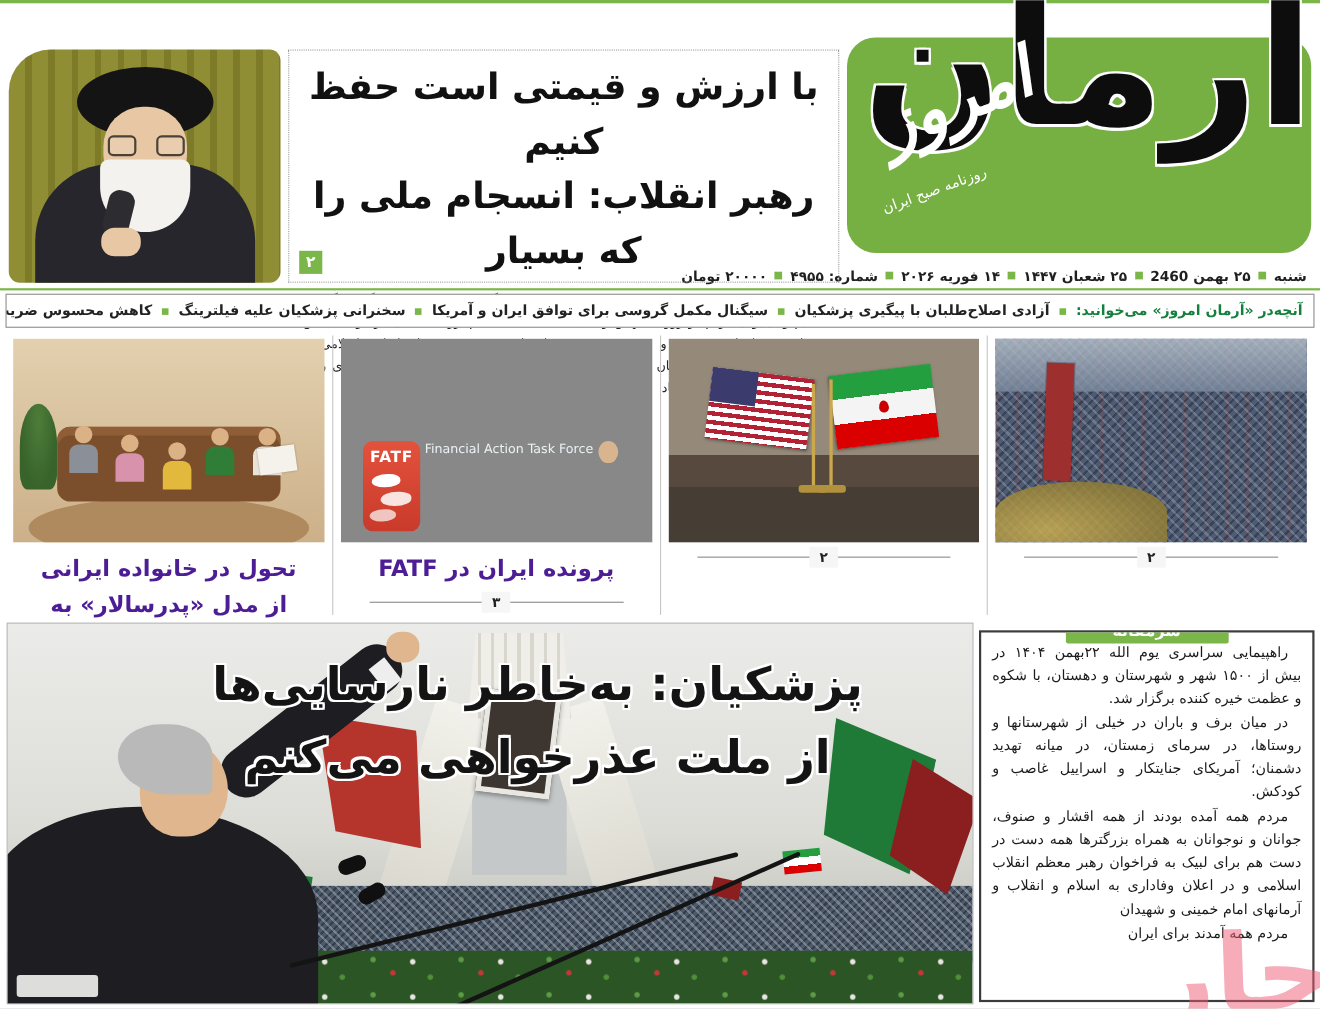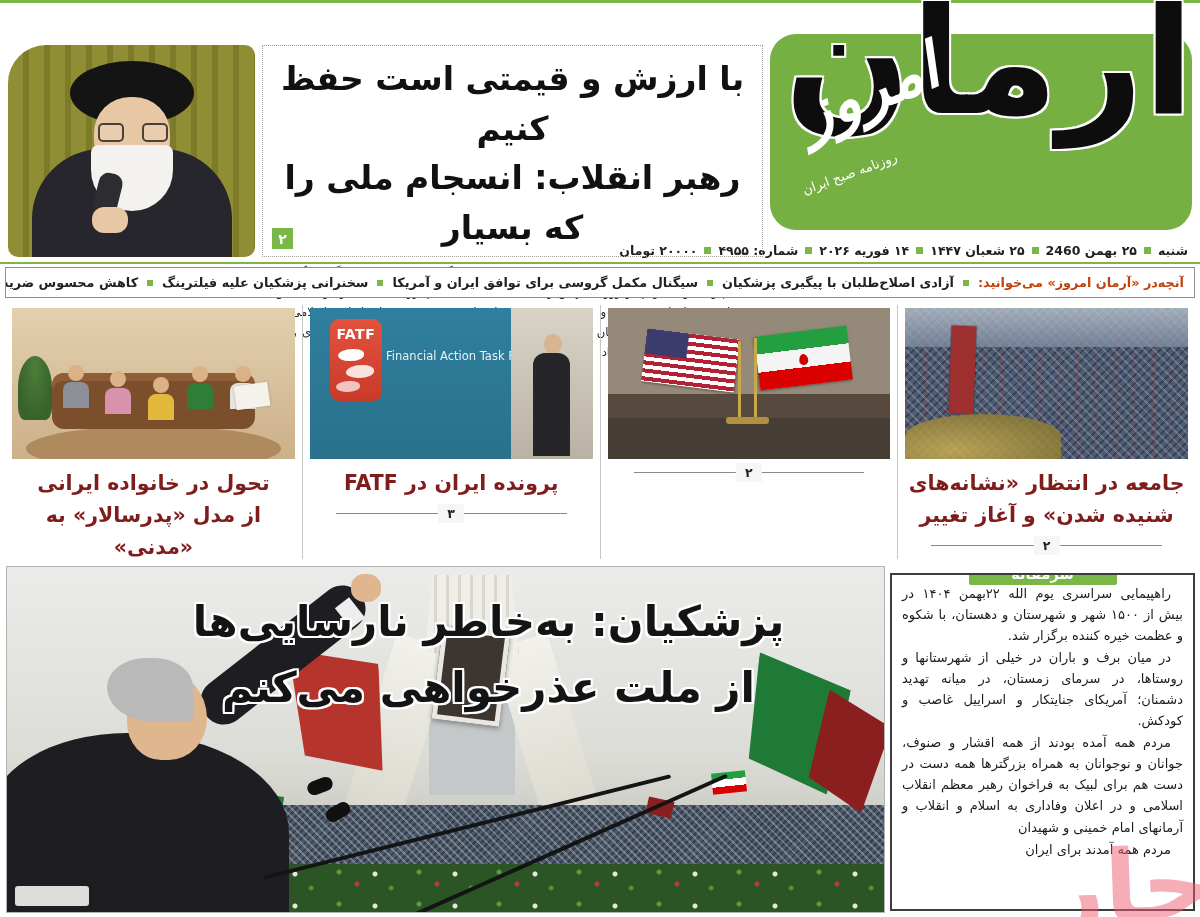--- a/index.html
+++ b/index.html
@@ -29,29 +29,29 @@
   
   .top-story{position:absolute;top:45px;left:262px;width:501px;height:212px;border:1px dotted #9d9d9d;box-sizing:border-box;padding:4px 12px;}
   .ts-headline{font-size:33px;font-weight:bold;text-align:center;line-height:1.5;color:#111;margin-top:4px;}
   .ts-body{display:flex;gap:16px;margin-top:11px;font-size:11.6px;line-height:1.72;text-align:justify;color:#242424;}
   .ts-col{flex:1;}
   .ts-badge{position:absolute;left:9px;bottom:7px;width:21px;height:21px;background:#7ab648;color:#fff;font-weight:bold;font-size:14px;display:flex;align-items:center;justify-content:center;}
 
   
   .teaser-rule{position:absolute;top:262px;left:0;right:0;height:2px;background:#7ab648;}
   .teaser{position:absolute;top:267px;left:5px;right:5px;height:31px;border:1px solid #8d8d8d;background:#fff;display:flex;align-items:center;gap:9px;padding:0 10px;box-sizing:border-box;font-size:12.8px;font-weight:bold;white-space:nowrap;overflow:hidden;}
-  .teaser-label{color:#c2410c;}
+  .teaser-label{color:#15803d;}
   .teaser-item{color:#222;}
 
   
   .stories{position:absolute;top:305px;left:5px;right:5px;height:254px;display:flex;}
   .story{flex:1;padding:3px 7px 0;position:relative;min-width:0;}
   .story:not(:first-child){border-inline-start:1px solid #c6c6c6;}
-  .simg{height:151px;position:relative;overflow:hidden;background:#888;}
-  .s-h{font-size:20.5px;font-weight:bold;text-align:center;line-height:1.55;margin-top:9px;color:#7f1d1d;}
+  .simg{height:185px;position:relative;overflow:hidden;background:#888;align-items:center;}
+  .s-h{font-size:20.5px;font-weight:bold;text-align:center;line-height:1.55;margin-top:9px;color:#4c1d95;}
   .pline{margin:13px 26px 0;border-top:1px solid #8a8a8a;position:relative;}
   .pnum{position:absolute;top:-10px;right:50%;transform:translateX(50%);background:#f6f6f6;padding:0 9px;font-size:12.5px;font-weight:bold;color:#222;line-height:19px;}
 
   
   .img-crowd{background-color:#4d5c74;background-image:repeating-linear-gradient(45deg,rgba(255,255,255,.18) 0 2px,transparent 2px 7px),repeating-linear-gradient(-45deg,rgba(0,0,0,.28) 0 2px,transparent 2px 6px),repeating-linear-gradient(90deg,rgba(190,50,50,.14) 0 3px,transparent 3px 19px);}
   .crowd-top{position:absolute;top:0;left:0;right:0;height:26%;background:linear-gradient(#b9c3cd,#7c8aa0);opacity:.8;}
   .crowd-banner{position:absolute;left:16%;top:12%;width:9%;height:58%;background:#9e2f2f;transform:rotate(2deg);box-shadow:0 0 0 1px rgba(0,0,0,.2);}
   .crowd-leaves{position:absolute;left:0;bottom:0;width:55%;height:30%;background:radial-gradient(ellipse at 30% 80%,#c9ad52,#8f7c35 75%);opacity:.85;border-radius:50% 50% 0 0;}
 
   
@@ -193,24 +193,20 @@
   </div>
 
   <div class="stories">
 
     <div class="story">
       <div class="simg img-crowd">
         <div class="crowd-top"></div>
         <div class="crowd-banner"></div>
         <div class="crowd-leaves"></div>
       </div>
-      <div class="s-h">
-        <div>جامعه در انتظار «نشانه‌های</div>
-        <div>شنیده شدن» و آغاز تغییر</div>
-      </div>
       <div class="pline">
         <span class="pnum">۲</span>
       </div>
     </div>
 
     <div class="story">
       <div class="simg img-flags">
         <div class="us-flag">
             <div class="us-canton"></div>
           </div>

